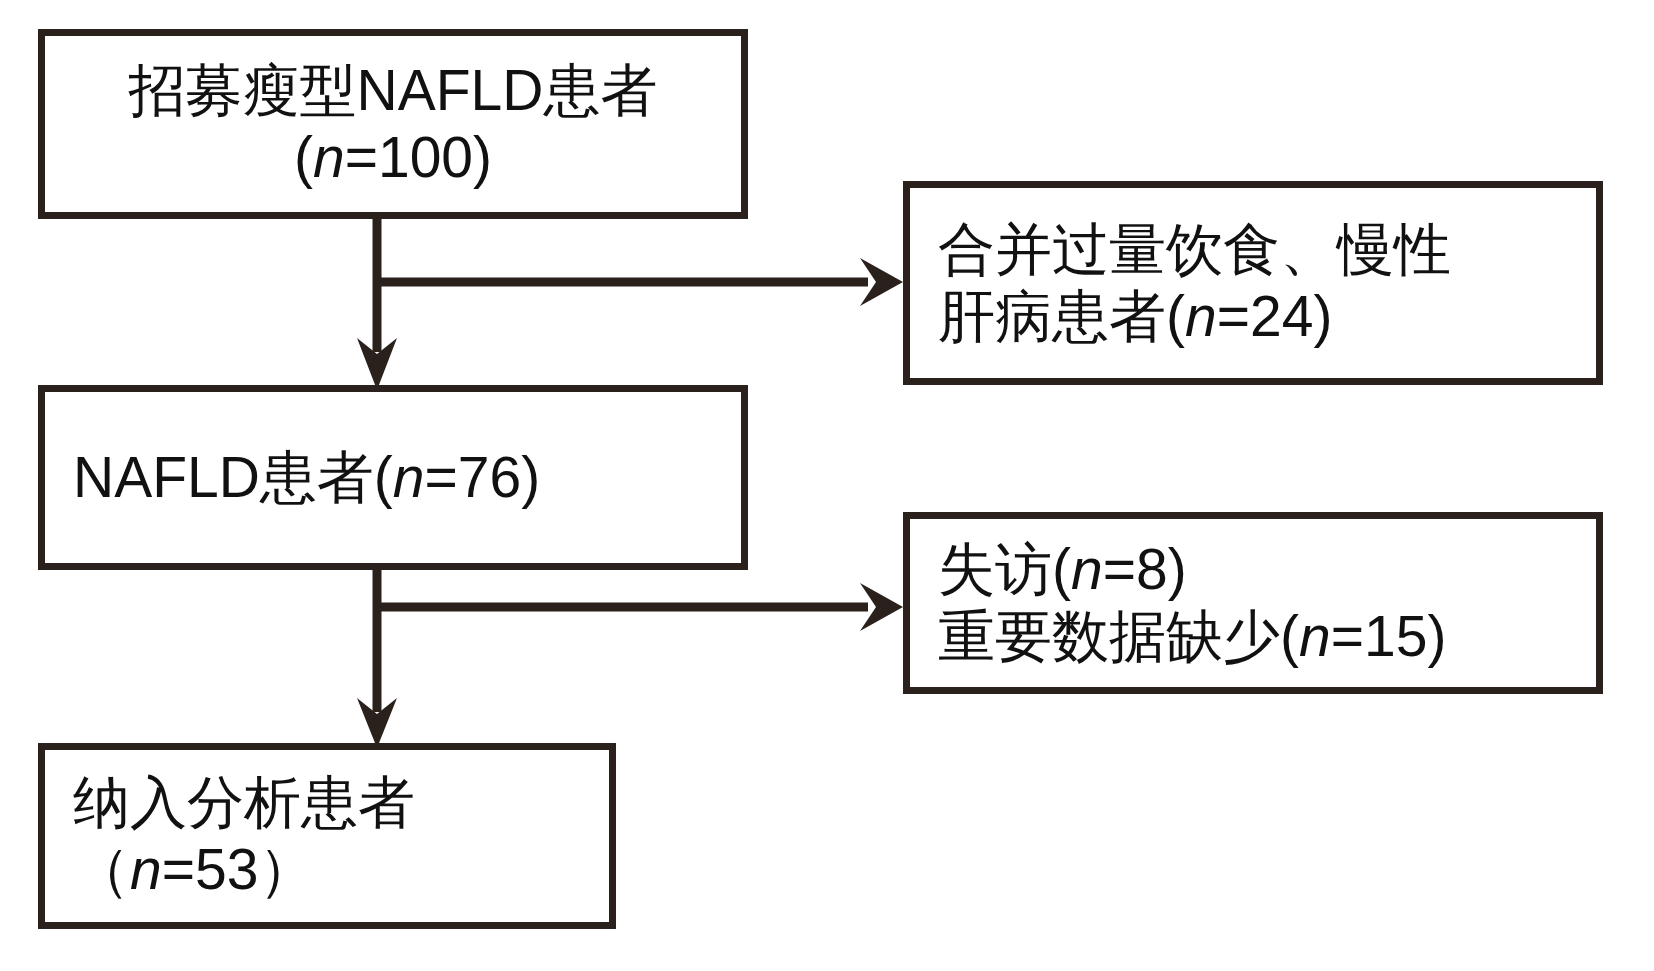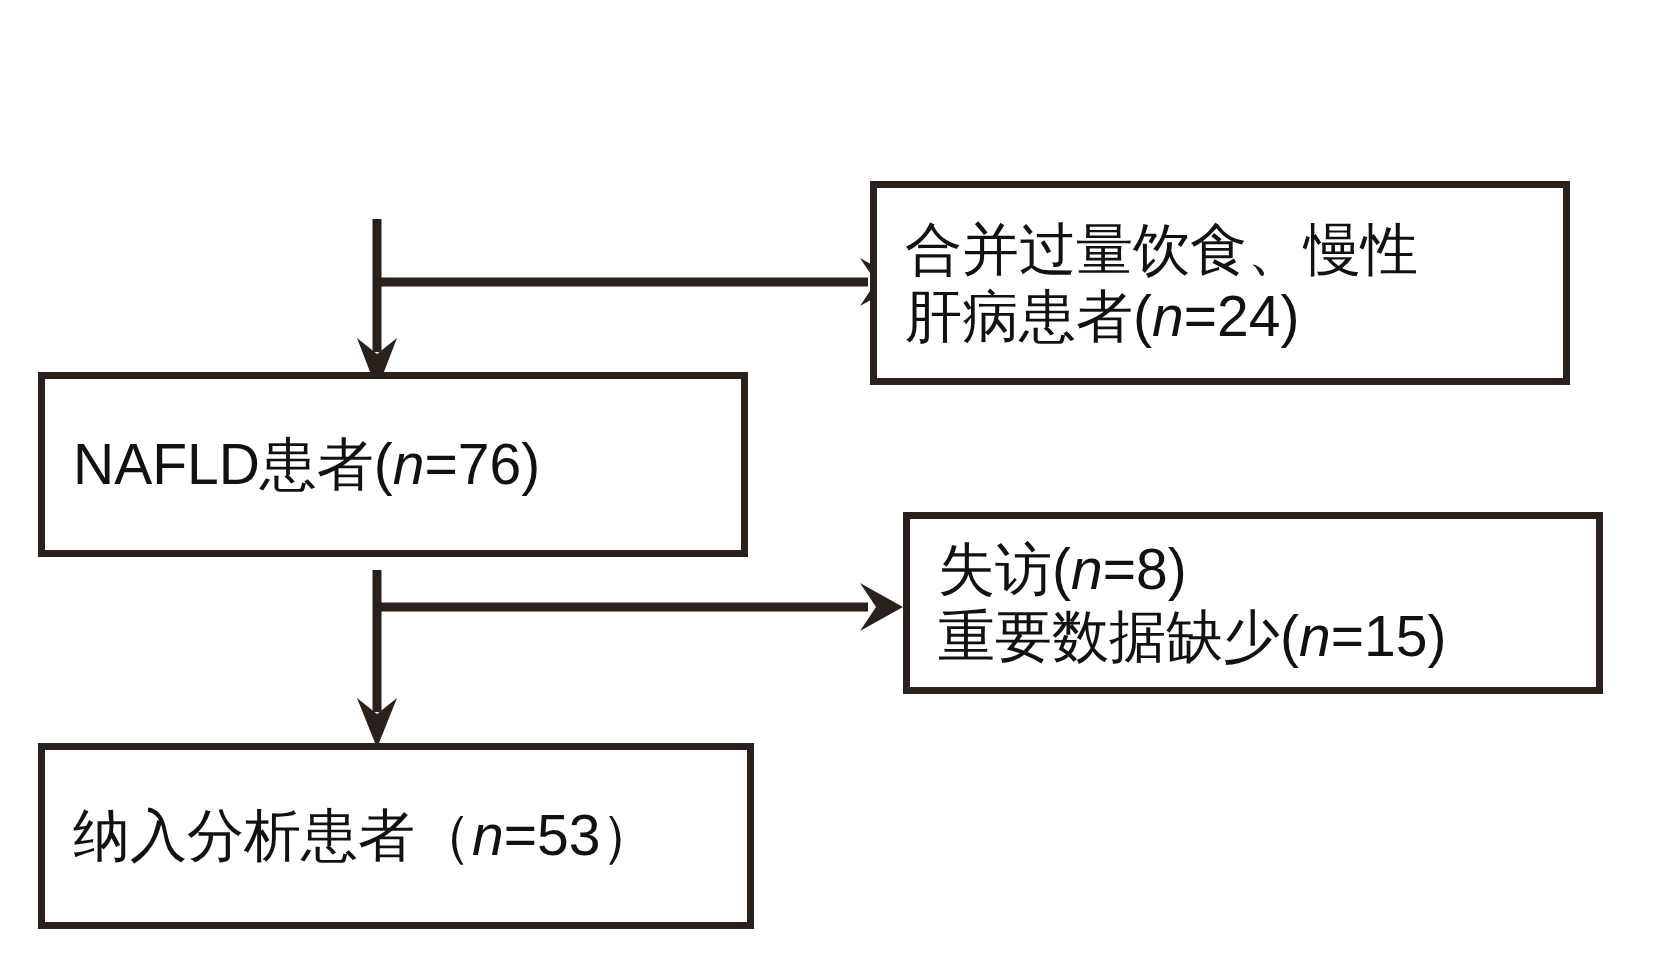--- a/index.html
+++ b/index.html
@@ -37,23 +37,23 @@
   }
   .node.left-align {
     justify-content: flex-start;
   }
   .node.left-align .label {
     text-align: left;
     padding-left: 28px;
   }
   
   #node-enroll   { left: 38px;  top: 29px;  width: 710px; height: 190px; }
-  #node-nafld    { left: 38px;  top: 372px; width: 710px; height: 185px; }
-  #node-analyzed { left: 38px;  top: 743px; width: 716px; height: 186px; }
-  #node-excluded { left: 870px; top: 181px; width: 700px; height: 204px; }
+  #node-nafld    { left: 38px;  top: 385px; width: 710px; height: 185px; }
+  #node-analyzed { left: 38px;  top: 743px; width: 578px; height: 186px; }
+  #node-excluded { left: 903px; top: 181px; width: 700px; height: 204px; }
   #node-lost     { left: 903px; top: 512px; width: 700px; height: 182px; }
 
   
   #connectors {
     position: absolute;
     left: 0;
     top: 0;
     width: 1654px;
     height: 971px;
     pointer-events: none;
@@ -83,20 +83,23 @@
       <line x1="377" y1="570" x2="377" y2="712" stroke="#2b211c" stroke-width="9"></line>
       <path d="M 357 698 L 377 748 L 397 698 L 377 714 Z" fill="#2b211c"></path>
     </g>
 
     <g>
       <line x1="377" y1="607" x2="868" y2="607" stroke="#2b211c" stroke-width="9"></line>
       <path d="M 860 583 L 903 607 L 860 631 L 876 607 Z" fill="#2b211c"></path>
     </g>
   </svg>
 
+  <div class="node" id="node-enroll">
+    <div class="label">招募瘦型NAFLD患者<br>(<span class="it">n</span>=100)</div>
+  </div>
 
   <div class="node left-align" id="node-nafld">
     <div class="label">NAFLD患者(<span class="it">n</span>=76)</div>
   </div>
 
   <div class="node left-align" id="node-analyzed">
     <div class="label">纳入分析患者（<span class="it">n</span>=53）</div>
   </div>
 
   <div class="node left-align" id="node-excluded">

